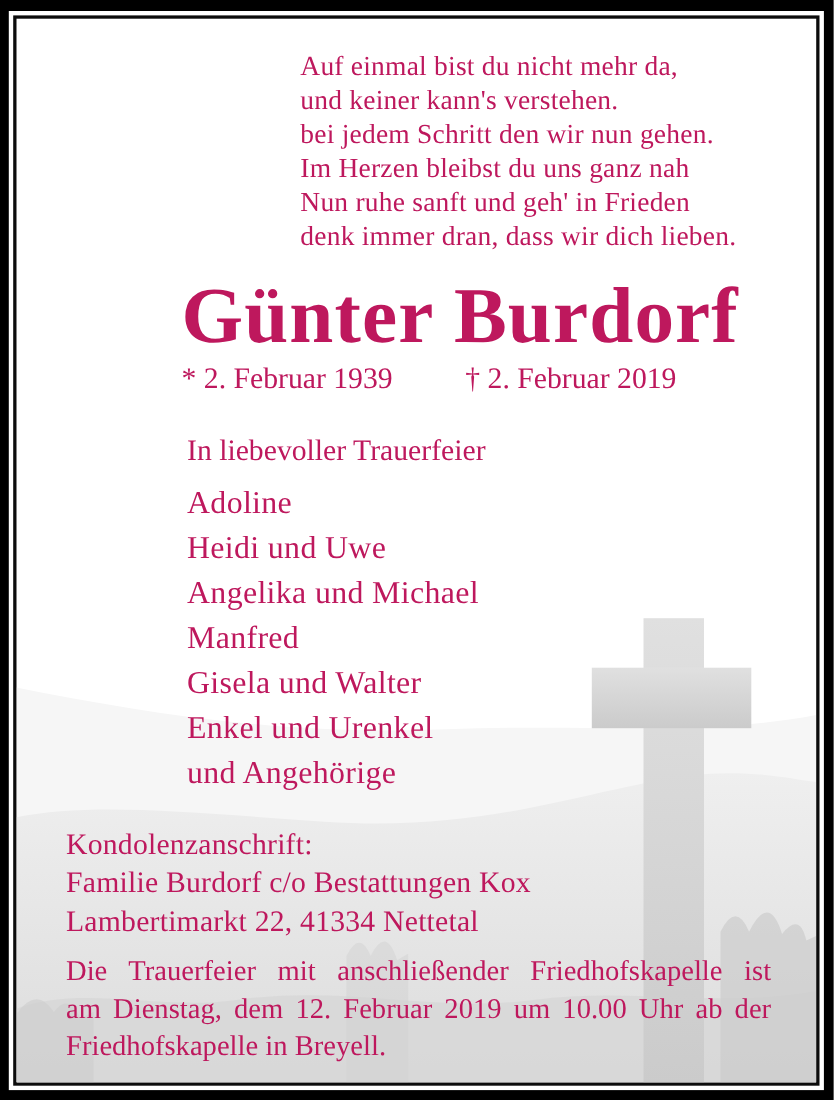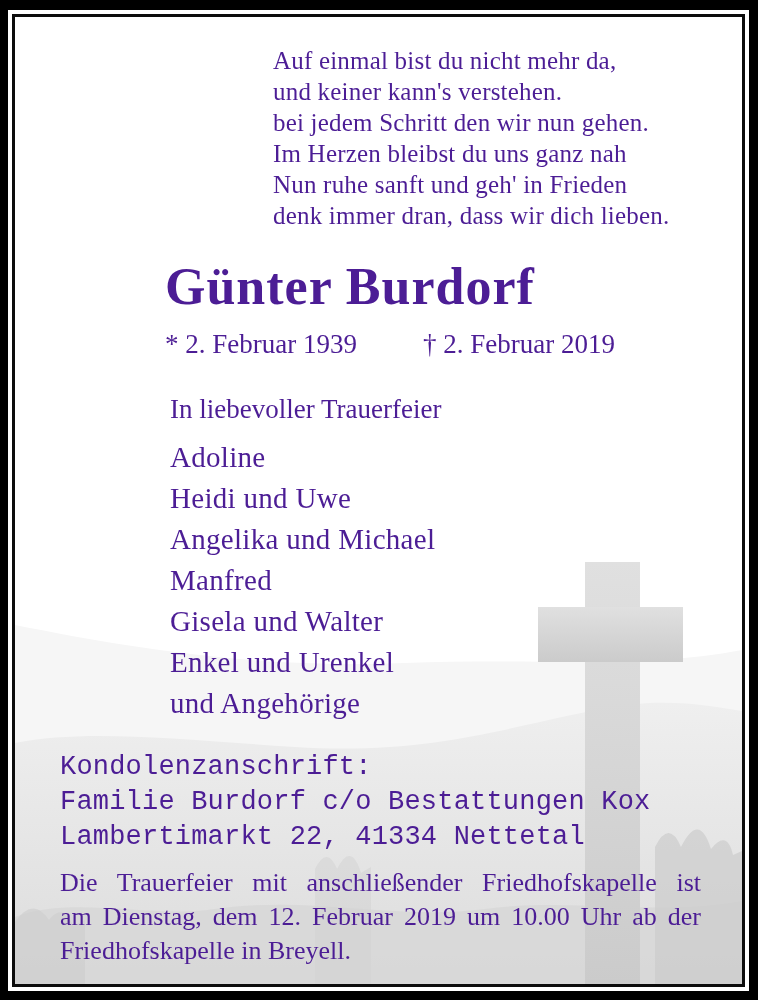--- a/index.html
+++ b/index.html
@@ -1,21 +1,21 @@
 <!DOCTYPE html>
 <html><head>
 <meta charset="utf-8">
 <style>
   html,body{margin:0;padding:0;background:#ffffff;}
   .page{
     position:relative;
     width:758px;height:1000px;
     background:#000000;
     font-family:"Liberation Serif", serif;
-    color:#4c1d95;
+    color:#be185d;
     overflow:hidden;
   }
   .paper{
     position:absolute;
     left:8px;top:10px;right:9px;bottom:9px;
     background:#ffffff;
   }
   .inner{
     position:absolute;
     inset:4px;
@@ -28,38 +28,38 @@
     z-index:0;pointer-events:none;
   }
   .content{position:absolute;inset:0;z-index:1;}
 
   .poem{
     position:absolute;left:258px;top:28px;
     font-size:25px;line-height:31px;letter-spacing:.2px;
   }
   .deceased-name{
     position:absolute;left:150px;top:238px;
-    font-size:52px;font-weight:bold;letter-spacing:1px;line-height:64px;
+    font-size:72px;font-weight:bold;letter-spacing:1px;line-height:64px;
     white-space:nowrap;
   }
   .dates{
     position:absolute;left:150px;top:312px;
     font-size:27px;line-height:30px;display:flex;gap:66px;white-space:nowrap;
   }
   .remembrance{
     position:absolute;left:155px;top:377px;
     font-size:27px;line-height:30px;white-space:nowrap;
   }
   .mourners{
     position:absolute;left:155px;top:420px;
     font-size:29px;line-height:41px;letter-spacing:.3px;
   }
   .condolence{
     position:absolute;left:45px;top:733px;
-    font-size:27px;line-height:35px;letter-spacing:.2px;white-space:nowrap;font-family:Liberation Mono, monospace;
+    font-size:27px;line-height:35px;letter-spacing:.2px;white-space:nowrap;
   }
   .funeral{
     position:absolute;left:45px;top:849px;width:641px;
     font-size:26px;line-height:34px;
   }
   .funeral .just{text-align:justify;text-align-last:justify;}
 </style>
 </head>
 <body>
 

